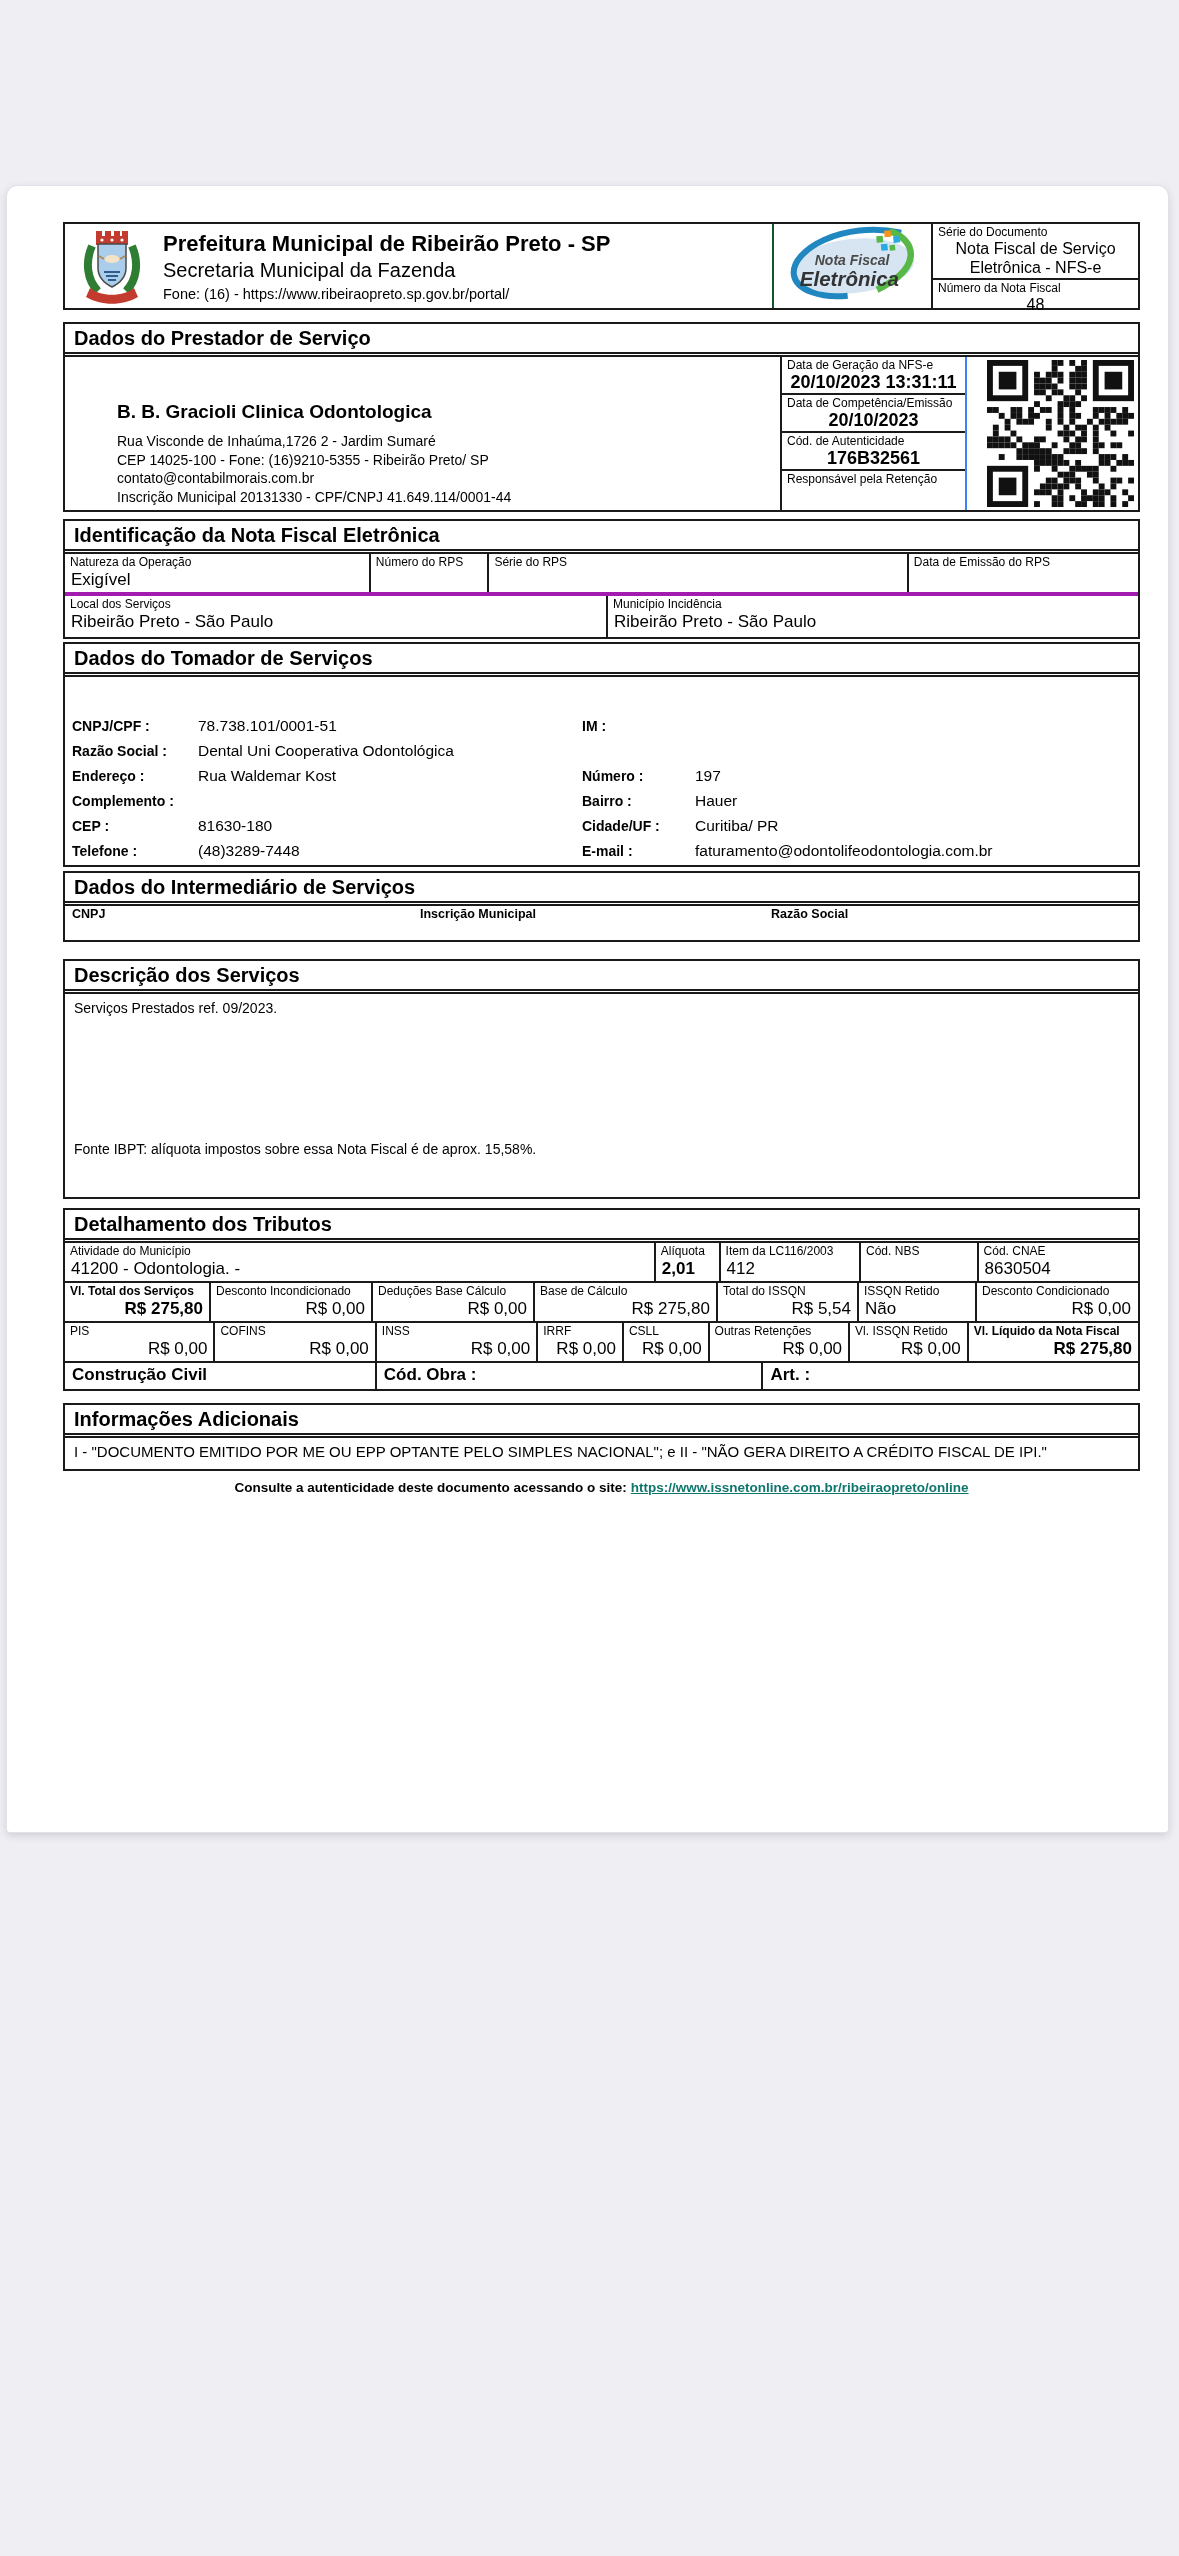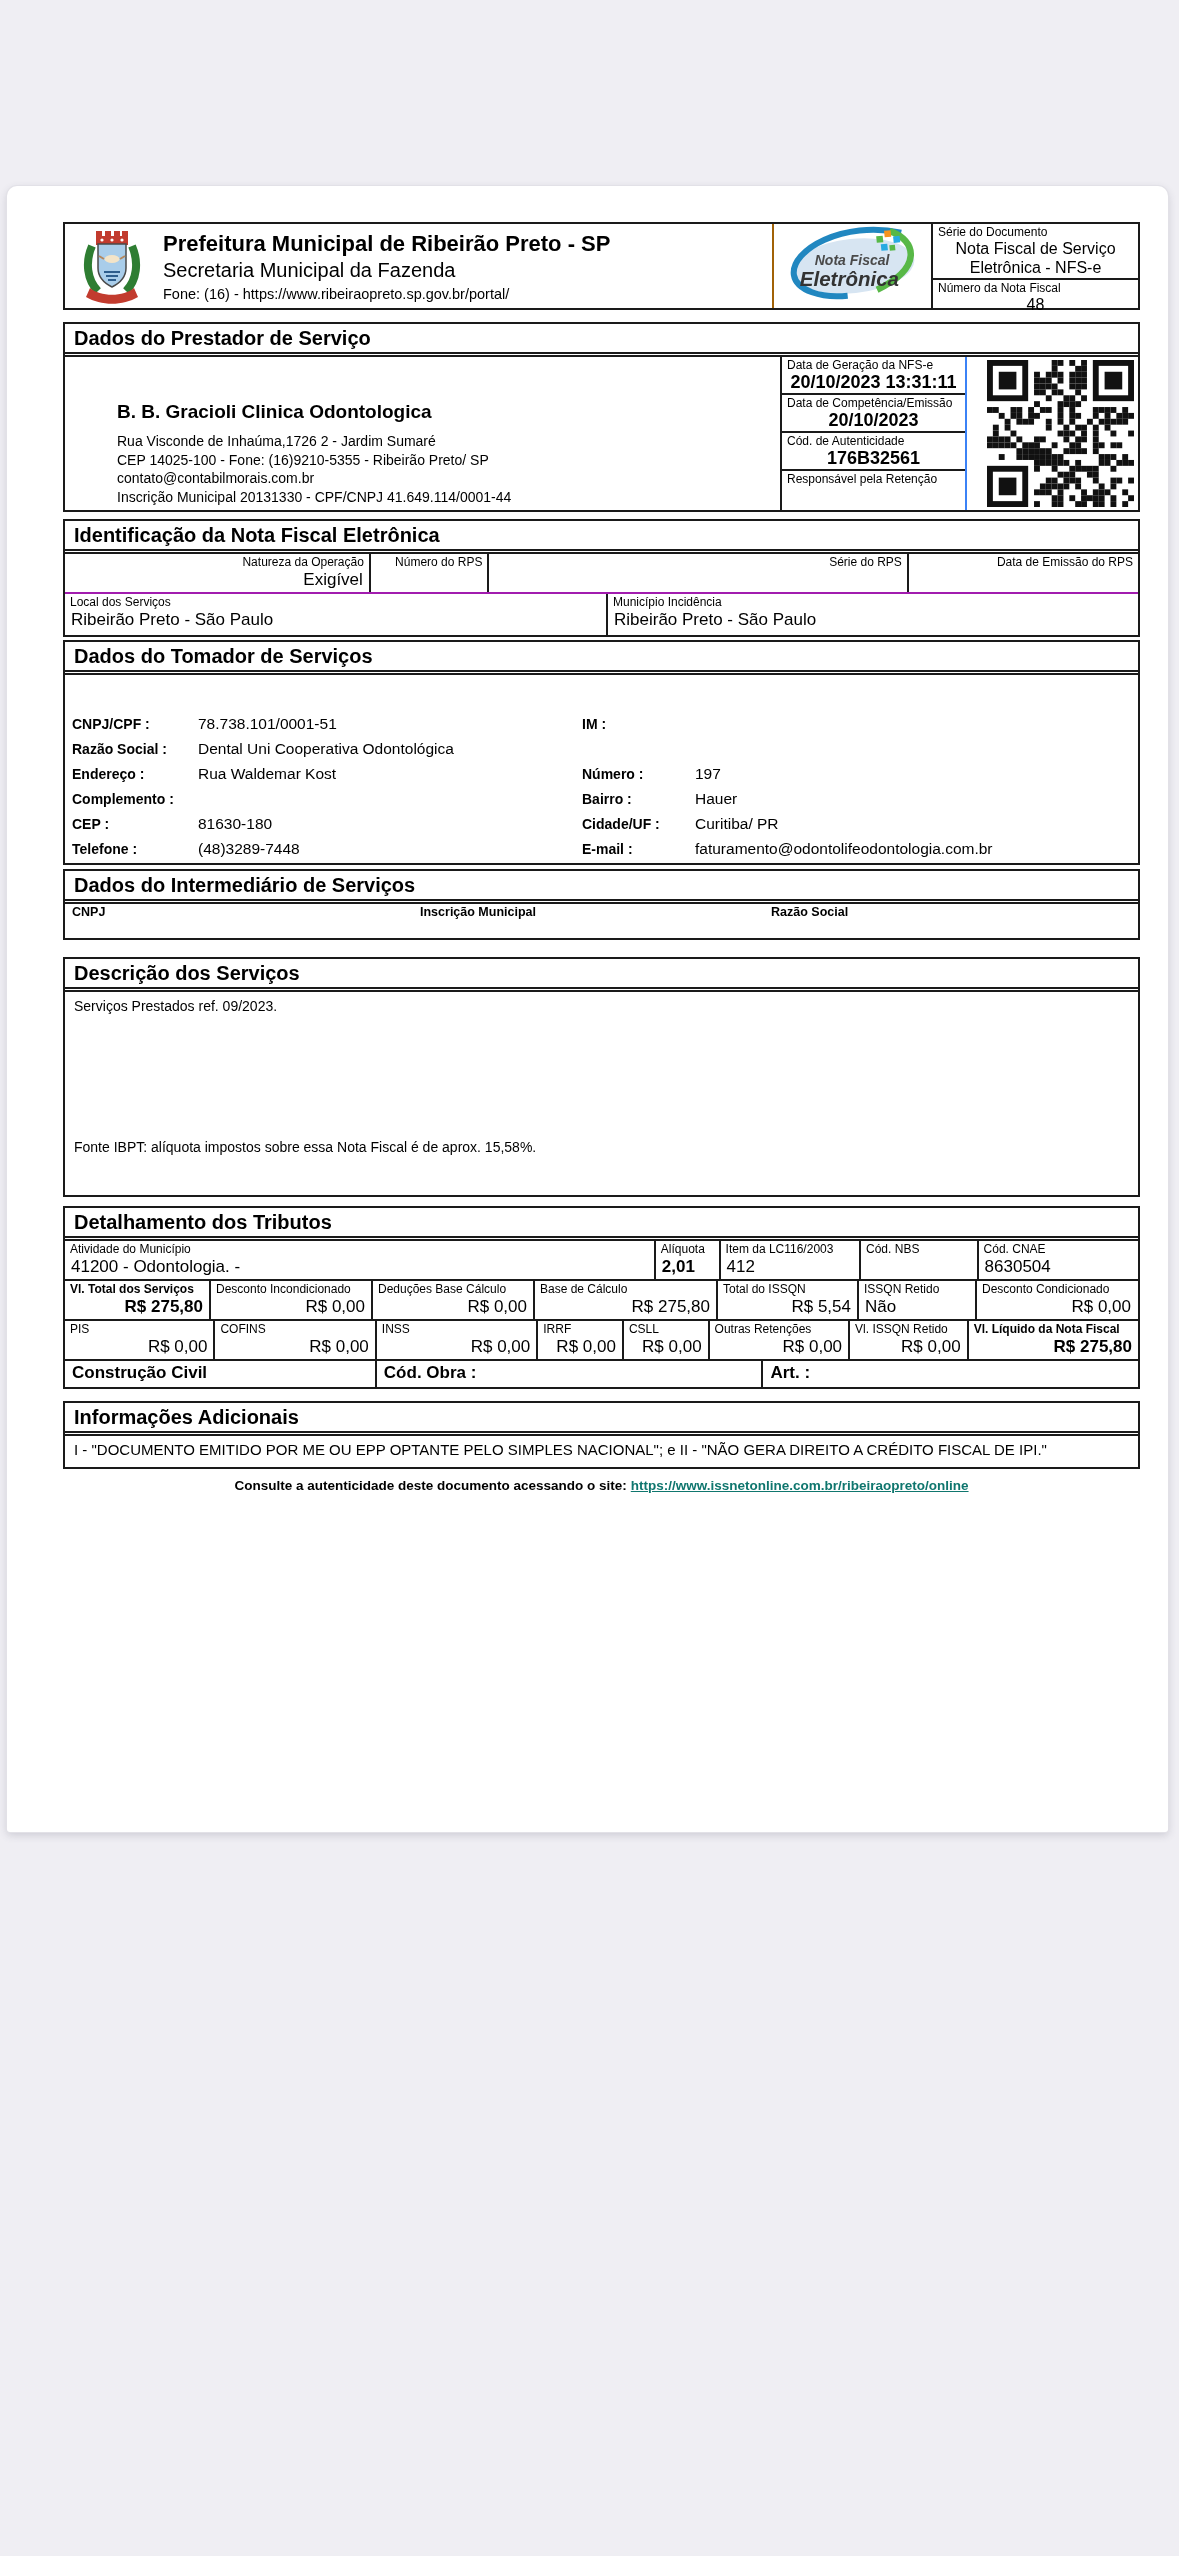--- a/index.html
+++ b/index.html
@@ -25,21 +25,21 @@
   .vr{text-align:right;}
   .b{font-weight:bold;}
 
   
   .header-box{height:88px;display:flex;margin-bottom:12px;}
   .header-left{flex:1;display:flex;align-items:center;gap:20px;padding:4px 6px 4px 16px;min-width:0;}
   .coat{width:62px;height:76px;flex:0 0 62px;}
   .t1{font-size:22px;font-weight:bold;line-height:1.25;white-space:nowrap;}
   .t2{font-size:20px;line-height:1.2;}
   .t3{font-size:14.5px;margin-top:4px;}
-  .header-mid{width:157px;border-left:2px solid #a16207;display:flex;align-items:center;justify-content:center;text-align:right;}
+  .header-mid{width:157px;border-left:2px solid #14532d;display:flex;align-items:center;justify-content:center;text-align:right;}
   .header-right{width:205px;border-left:2px solid #1a1a1a;display:flex;flex-direction:column;}
   .hr-serie{flex:1.55;border-bottom:2px solid #1a1a1a;}
   .hr-num{flex:1;}
   .hr-val{font-size:16px;text-align:center;line-height:1.18;padding:0 4px;}
 
   
   .prest-box{margin-bottom:7px;}
   .prest-body{position:relative;height:153px;}
   .prest-info{padding:44px 0 0 52px;}
   .prest-name{font-size:19px;font-weight:bold;margin-bottom:9px;}
@@ -50,21 +50,21 @@
   .date-cell{border-bottom:2px solid #1a1a1a;height:38px;box-sizing:border-box;}
   .date-cell:last-child{border-bottom:none;flex:1;}
   .date-val{font-size:18px;font-weight:bold;text-align:center;line-height:1.1;}
   .qr-box{position:absolute;left:922px;top:3px;width:147px;height:147px;}
 
   
   .ident-box{margin-bottom:3px;}
   .flex-row{display:flex;}
   .fcell{box-sizing:border-box;}
   .fcell + .fcell{border-left:2px solid #1a1a1a;}
-  .id-row1{height:38px;border-bottom:2px solid #a21caf;text-align:right;}
+  .id-row1{height:38px;border-bottom:4px solid #a21caf;}
   .id-row2{height:41px;border-radius:14px;}
 
   
   .tom-box{margin-bottom:4px;}
   .tom-body{padding:4px 0 2px;margin-top:32px;}
   .tom-row{display:grid;grid-template-columns:126px 384px 113px auto;
     padding-left:7px;height:25px;align-items:center;}
   .tom-label{font-weight:bold;font-size:14px;}
   .tom-value{font-size:15.5px;white-space:nowrap;}
 

